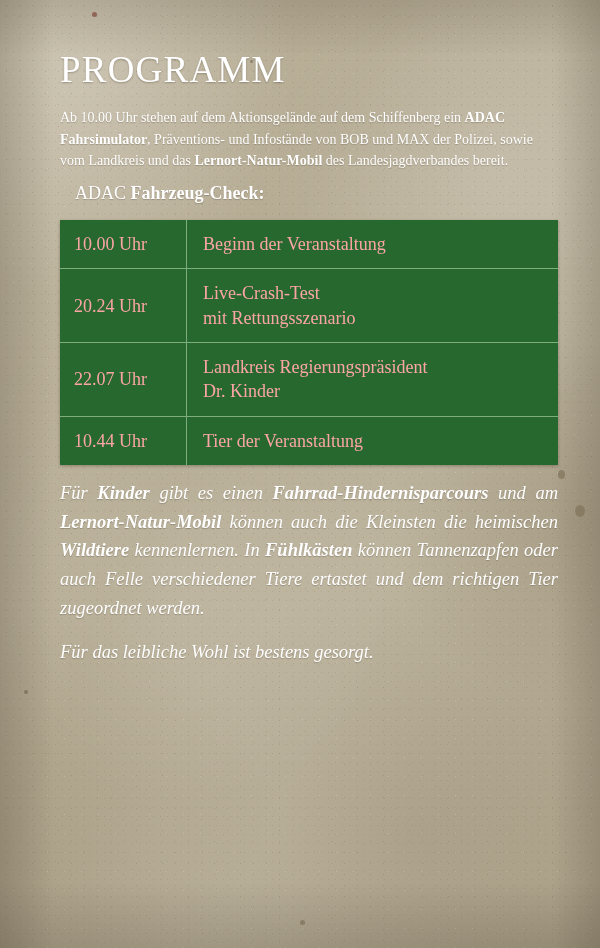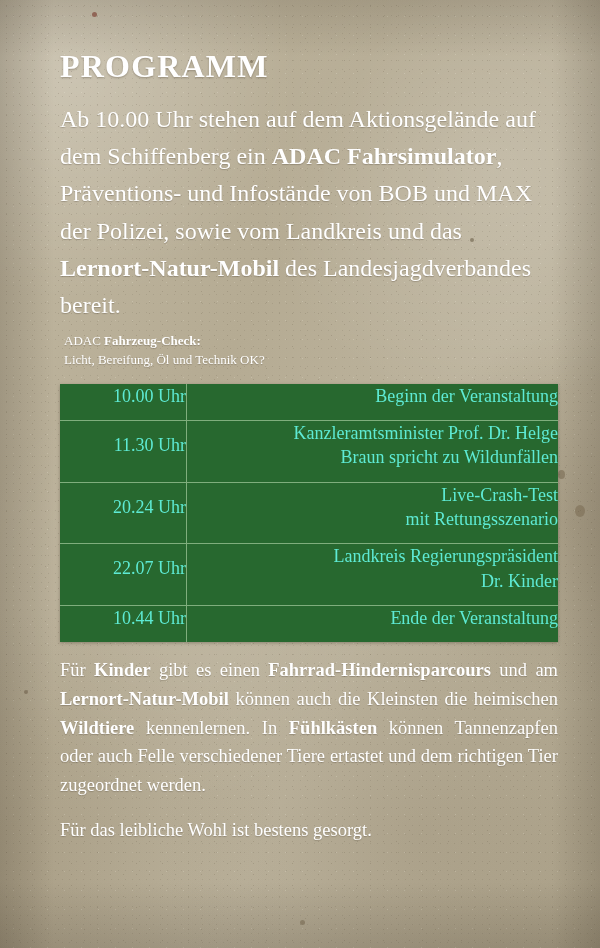--- a/index.html
+++ b/index.html
@@ -66,65 +66,64 @@
   .content {
     position: relative;
     z-index: 3;
     padding: 48px 52px 0 60px;
     box-sizing: border-box;
   }
 
   
   .program-title {
     font-family: "Liberation Serif", serif;
-    font-weight: bold;
-    font-size: 32px;
+    font-weight: normal;
+    font-size: 37px;
     letter-spacing: 1.2px;
     color: #ffffff;
     margin: 0 0 16px 0;
     text-shadow: 0 1px 2px rgba(60,50,35,0.35);
   }
 
   
   .intro {
     color: #ffffff;
-    font-size: 24px;
+    font-size: 14px;
     line-height: 1.55;
     margin: 0 0 8px 0;
     max-width: 500px;
     text-shadow: 0 1px 1px rgba(70,60,45,0.30);
   }
   .intro b { font-weight: bold; }
 
   .check-block {
     color: #ffffff;
-    font-size: 13px;
+    font-size: 18px;
     line-height: 1.45;
-    margin: 6px 0 14px 4px;
+    margin: 6px 0 14px 15px;
     text-shadow: 0 1px 1px rgba(70,60,45,0.30);
   }
   .check-block b { font-weight: bold; }
 
   
   .schedule {
     width: 498px;
     border-collapse: collapse;
     background: #27682f;
     margin: 4px 0 12px 0;
     box-shadow: 0 1px 3px rgba(50,42,30,0.35);
   }
   .schedule tr { }
   .schedule td {
-    color: #5eead4;
+    color: #fca5a5;
     font-size: 18px;
     line-height: 1.35;
-    padding: 0 0 12px 14px;
+    padding: 12px 0 12px 14px;
     vertical-align: middle;
     border-bottom: 1px solid #7fae7d;
-    text-align: right;
   }
   .schedule tr:last-child td { border-bottom: none; }
   .schedule td.time {
     width: 112px;
     border-right: 1px solid #7fae7d;
     white-space: nowrap;
   }
   .schedule td.desc {
     padding-left: 16px;
     margin-left: 48px;
@@ -133,20 +132,21 @@
 
   
   .lower {
     color: #ffffff;
     font-size: 18.5px;
     line-height: 1.55;
     margin: 14px 0 0 0;
     width: 498px;
     text-align: justify;
     text-shadow: 0 1px 1px rgba(70,60,45,0.30);
+    font-style: italic;
   }
   .lower b { font-weight: bold; }
   .lower.tight { text-align: left; }
   .gap { margin-top: 16px; }
 </style>
 </head>
 <body>
 
 <div class="page">
 
@@ -163,56 +163,48 @@
     <h1 class="program-title">PROGRAMM</h1>
 
     <p class="intro">
       <span>Ab 10.00 Uhr stehen auf dem Aktionsgelände auf dem Schiffenberg ein </span><b>ADAC Fahrsimulator</b><span>, Präventions- und Infostände von BOB und MAX der Polizei, sowie vom Landkreis und das </span><b>Lernort-Natur-Mobil</b><span> des Landesjagdverbandes bereit.</span>
     </p>
 
     <div class="check-block">
       <div>
         <span>ADAC </span><b>Fahrzeug-Check:</b>
       </div>
-      <div>Licht, Bereifung, Öl und Technik OK?</div>
     </div>
 
     <table class="schedule">
       <tbody>
         <tr>
           <td class="time">10.00 Uhr</td>
           <td class="desc">
             <span class="desc-line">Beginn der Veranstaltung</span>
           </td>
         </tr>
         <tr>
-          <td class="time">11.30 Uhr</td>
-          <td class="desc">
-            <span class="desc-line">Kanzleramtsminister Prof. Dr. Helge</span>
-            <span class="desc-line">Braun spricht zu Wildunfällen</span>
-          </td>
-        </tr>
-        <tr>
           <td class="time">20.24 Uhr</td>
           <td class="desc">
             <span class="desc-line">Live-Crash-Test</span>
             <span class="desc-line">mit Rettungsszenario</span>
           </td>
         </tr>
         <tr>
           <td class="time">22.07 Uhr</td>
           <td class="desc">
             <span class="desc-line">Landkreis Regierungspräsident</span>
             <span class="desc-line">Dr. Kinder</span>
           </td>
         </tr>
         <tr>
           <td class="time">10.44 Uhr</td>
           <td class="desc">
-            <span class="desc-line">Ende der Veranstaltung</span>
+            <span class="desc-line">Tier der Veranstaltung</span>
           </td>
         </tr>
       </tbody>
     </table>
 
     <p class="lower">
       <span>Für </span><b>Kinder</b><span> gibt es einen </span><b>Fahrrad-Hindernisparcours</b><span> und am </span><b>Lernort-Natur-Mobil</b><span> können auch die Kleinsten die heimischen </span><b>Wildtiere</b><span> kennenlernen. In </span><b>Fühlkästen</b><span> können Tannenzapfen oder auch Felle verschiedener Tiere ertastet und dem richtigen Tier zugeordnet werden.</span>
     </p>
 
     <p class="lower tight gap">Für das leibliche Wohl ist bestens gesorgt.</p>

